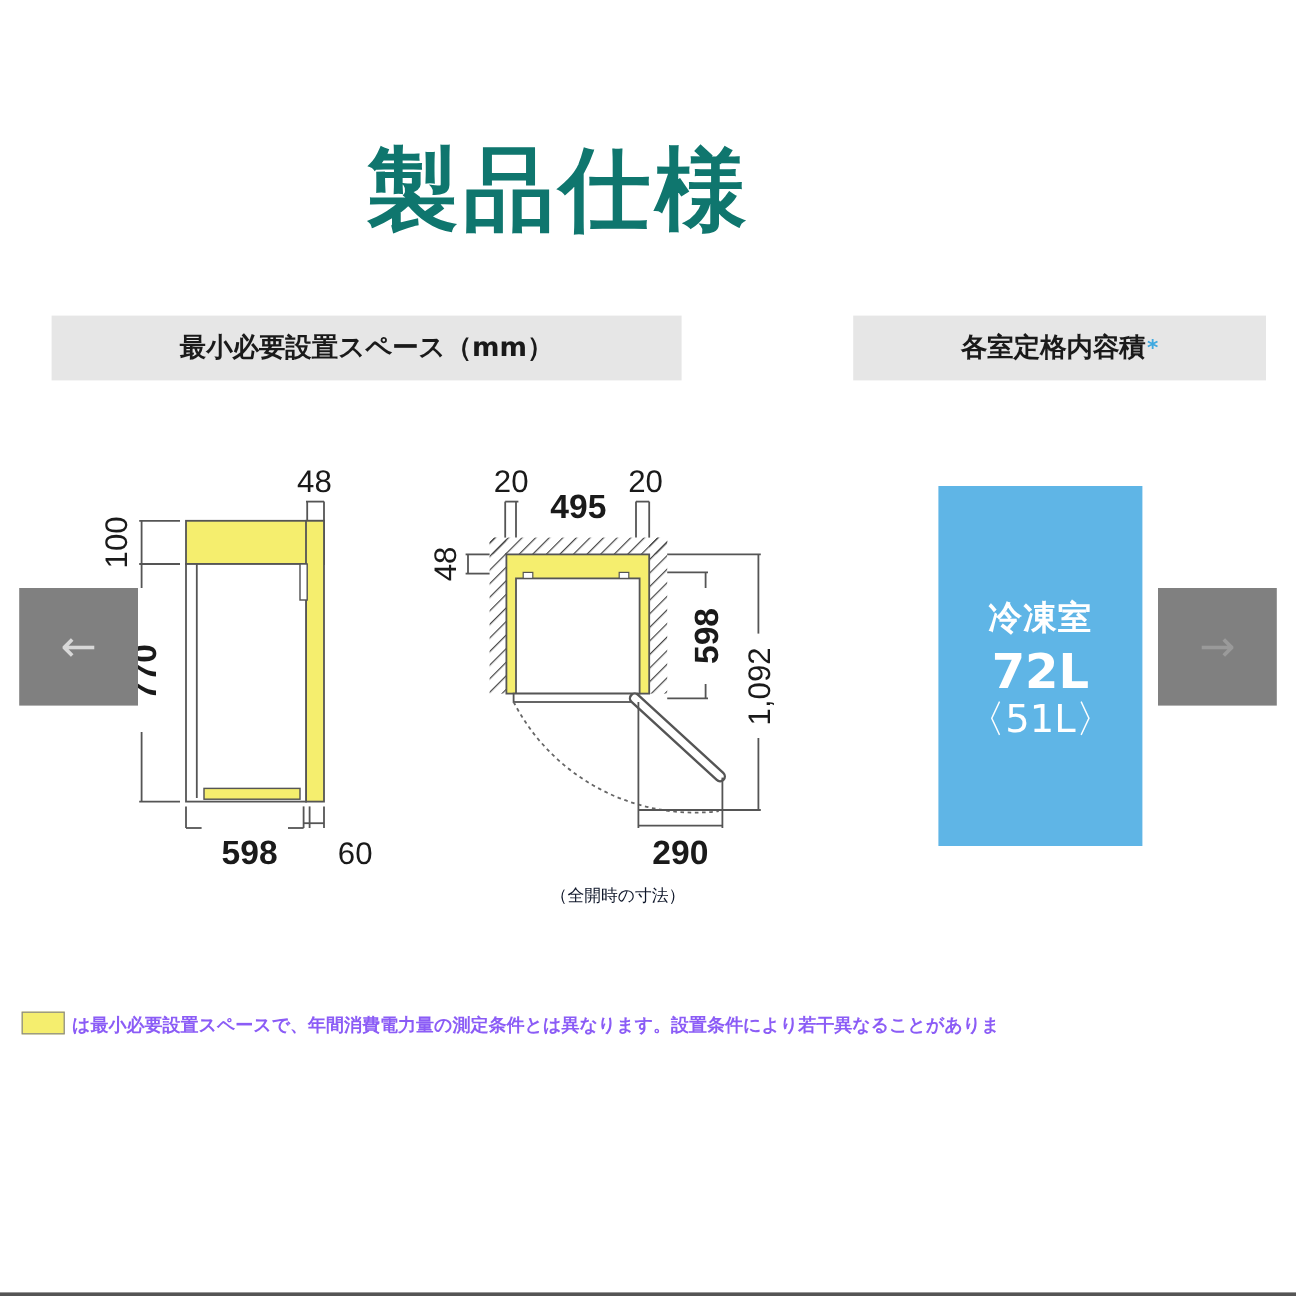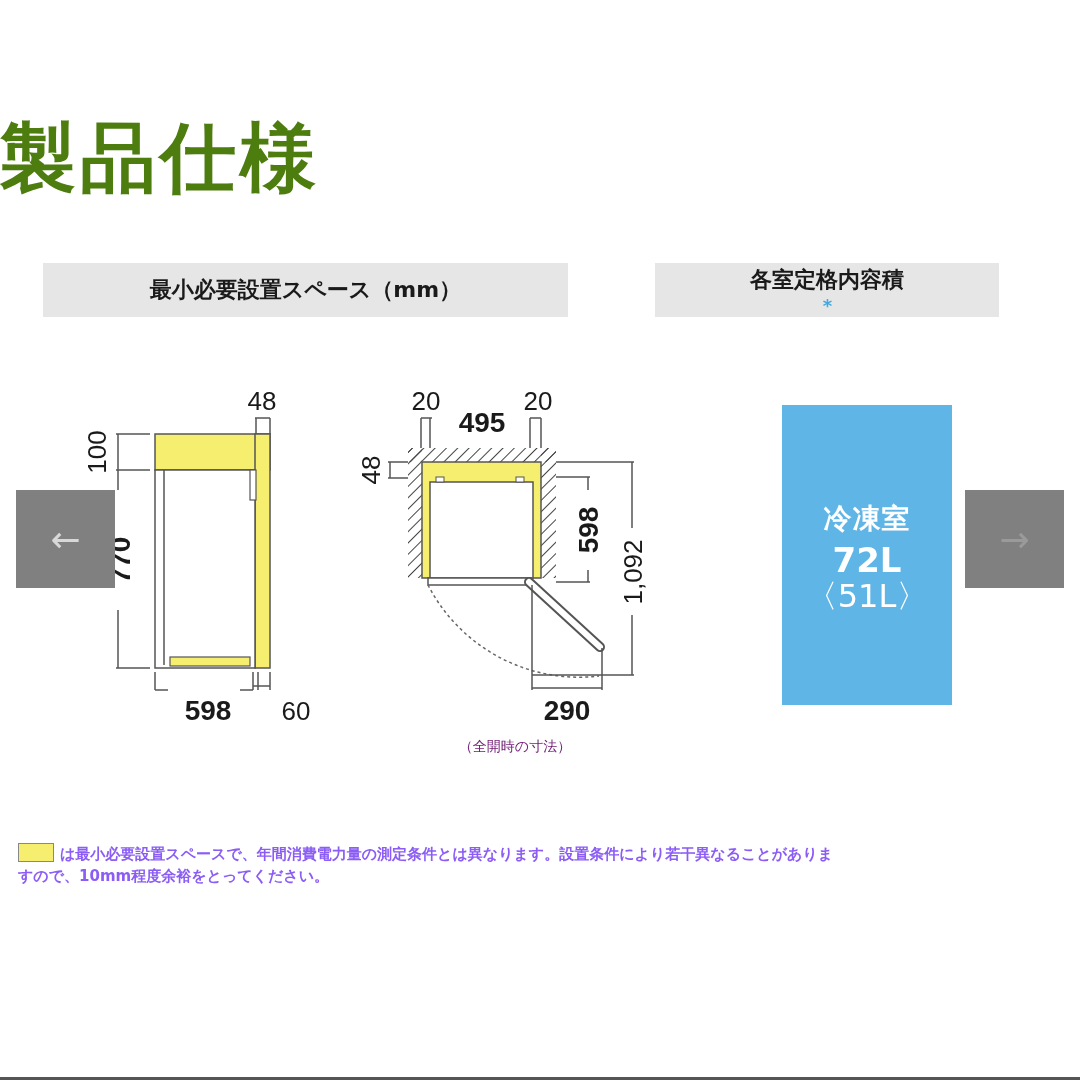--- a/index.html
+++ b/index.html
@@ -1,45 +1,45 @@
 <!DOCTYPE html>
 <html><head>
 <meta charset="utf-8">
 <style>
   html, body { margin:0; padding:0; }
   body {
     width:1080px; height:1080px; background:#ffffff; position:relative; overflow:hidden;
     font-family: "DejaVu Sans", "Liberation Sans", sans-serif; color:#111;
   }
   .title {
-    position:absolute; left:0; top:108px; width:932px; 
-    font-size:76px; font-weight:bold; letter-spacing:4px; color:#4d7c0f;
+    position:absolute; left:0; top:108px; width:932px; text-align:center;
+    font-size:76px; font-weight:bold; letter-spacing:4px; color:#0f766e;
   }
   .hdr {
     position:absolute; top:263px; height:54px; background:#e6e6e6;
     display:flex; align-items:center; justify-content:center;
     font-size:22px; font-weight:bold; color:#1a1a1a;
   }
   .hdr-left { left:43px; width:525px; }
-  .hdr-right { left:655px; width:344px;flex-direction:column; }
+  .hdr-right { left:711px; width:344px; }
   .hdr-right .ast { color:#3fa9e0; font-size:18px; vertical-align:top; margin-left:1px; }
   svg.diagram { position:absolute; left:0; top:0; }
   .num { font-family:"Liberation Sans", sans-serif; fill:#1a1a1a; }
   .num-bold { font-weight:bold; }
   .cap {
     position:absolute; left:420px; top:738px; width:190px; text-align:center;
-    font-size:14px; color:#701a75;
+    font-size:14px; color:#0f172a;
   }
   .capacity {
     position:absolute; left:782px; top:405px; width:170px; height:300px;
     background:#5fb5e6; color:#ffffff; text-align:left;
     display:flex; flex-direction:column; justify-content:center; align-items:center;
   }
   .capacity .room { font-size:28px; font-weight:bold; letter-spacing:1px; margin-top:4px; }
-  .capacity .vol { font-size:34px; font-weight:bold; line-height:1.1; margin-top:4px; }
+  .capacity .vol { font-size:40px; font-weight:bold; line-height:1.1; margin-top:4px; }
   .capacity .sub { font-size:32px; line-height:1.1; }
   .nav {
     position:absolute; top:490px; width:99px; height:98px; background:#808080;
     display:flex; align-items:center; justify-content:center;
     color:#d8d8d8; font-size:36px; cursor:pointer;
   }
   .nav-prev { left:16px; }
   .nav-next { left:965px; color:#9a9a9a; }
   .notes {
     position:absolute; left:18px; top:843px; width:1050px;
@@ -155,16 +155,15 @@
 
 <div class="nav nav-prev">
   <span>←</span>
 </div>
 <div class="nav nav-next">
   <span>→</span>
 </div>
 
 <div class="notes">
   <div><span class="swatch"></span><span>は最小必要設置スペースで、年間消費電力量の測定条件とは異なります。設置条件により若干異なることがありま</span></div>
-  <div>すので、10mm程度余裕をとってください。</div>
 </div>
 
 <div class="bottom-bar"></div>
 
 </body></html>

